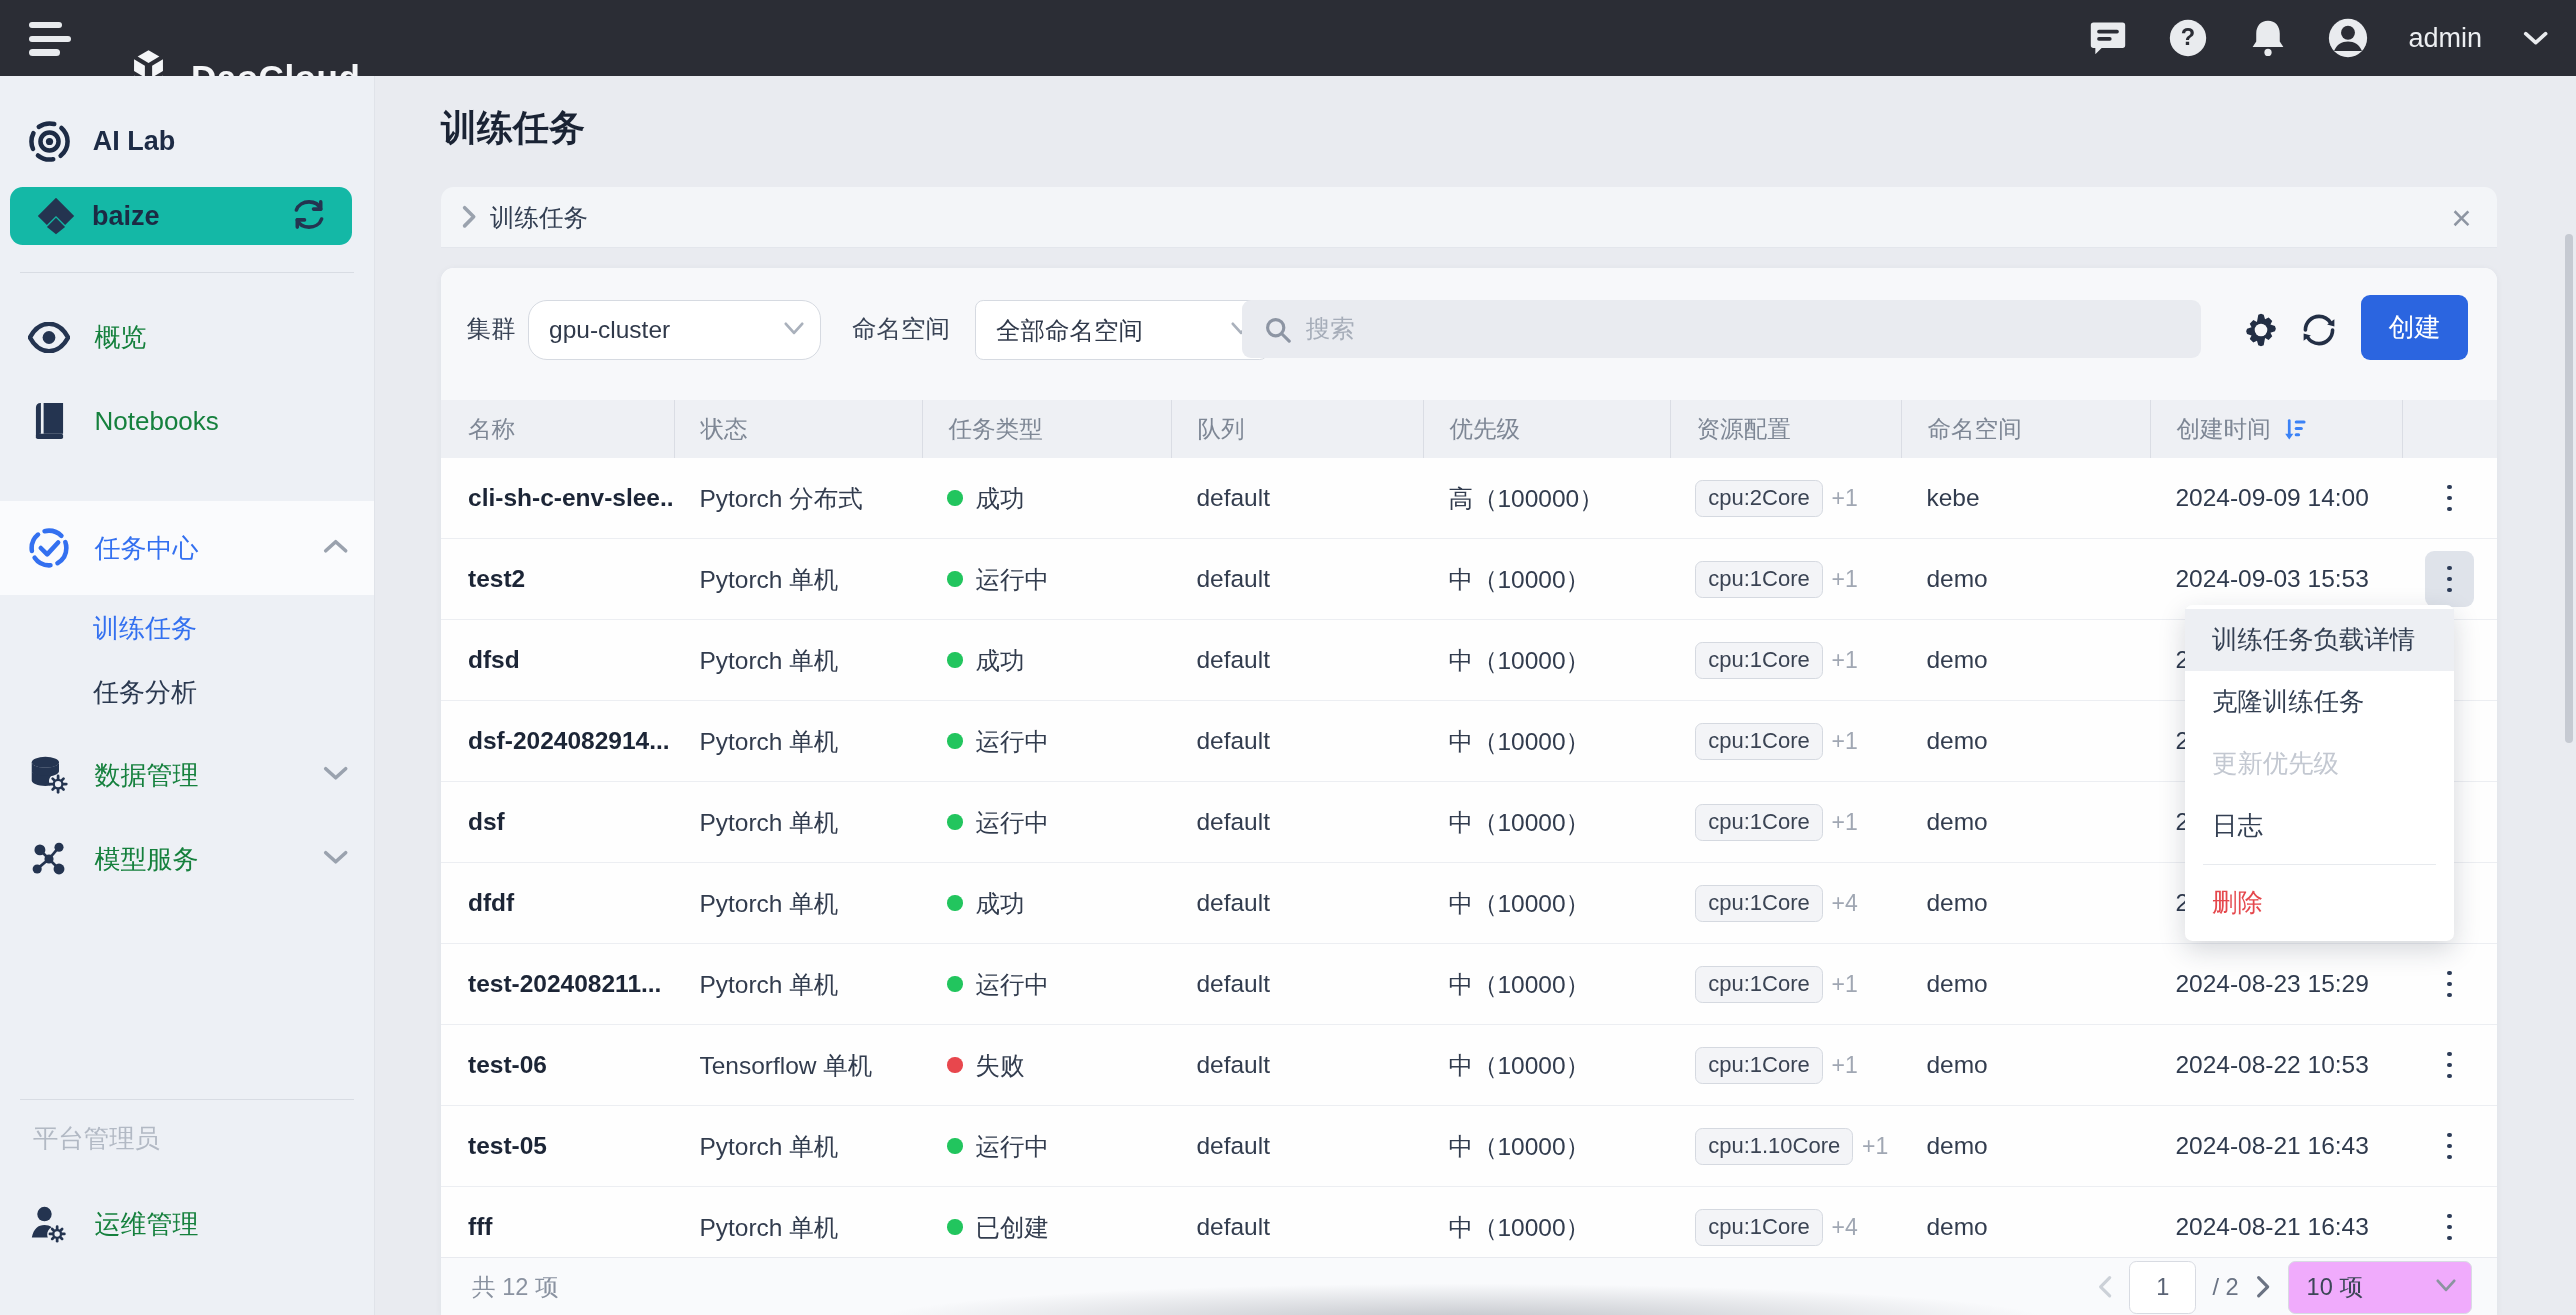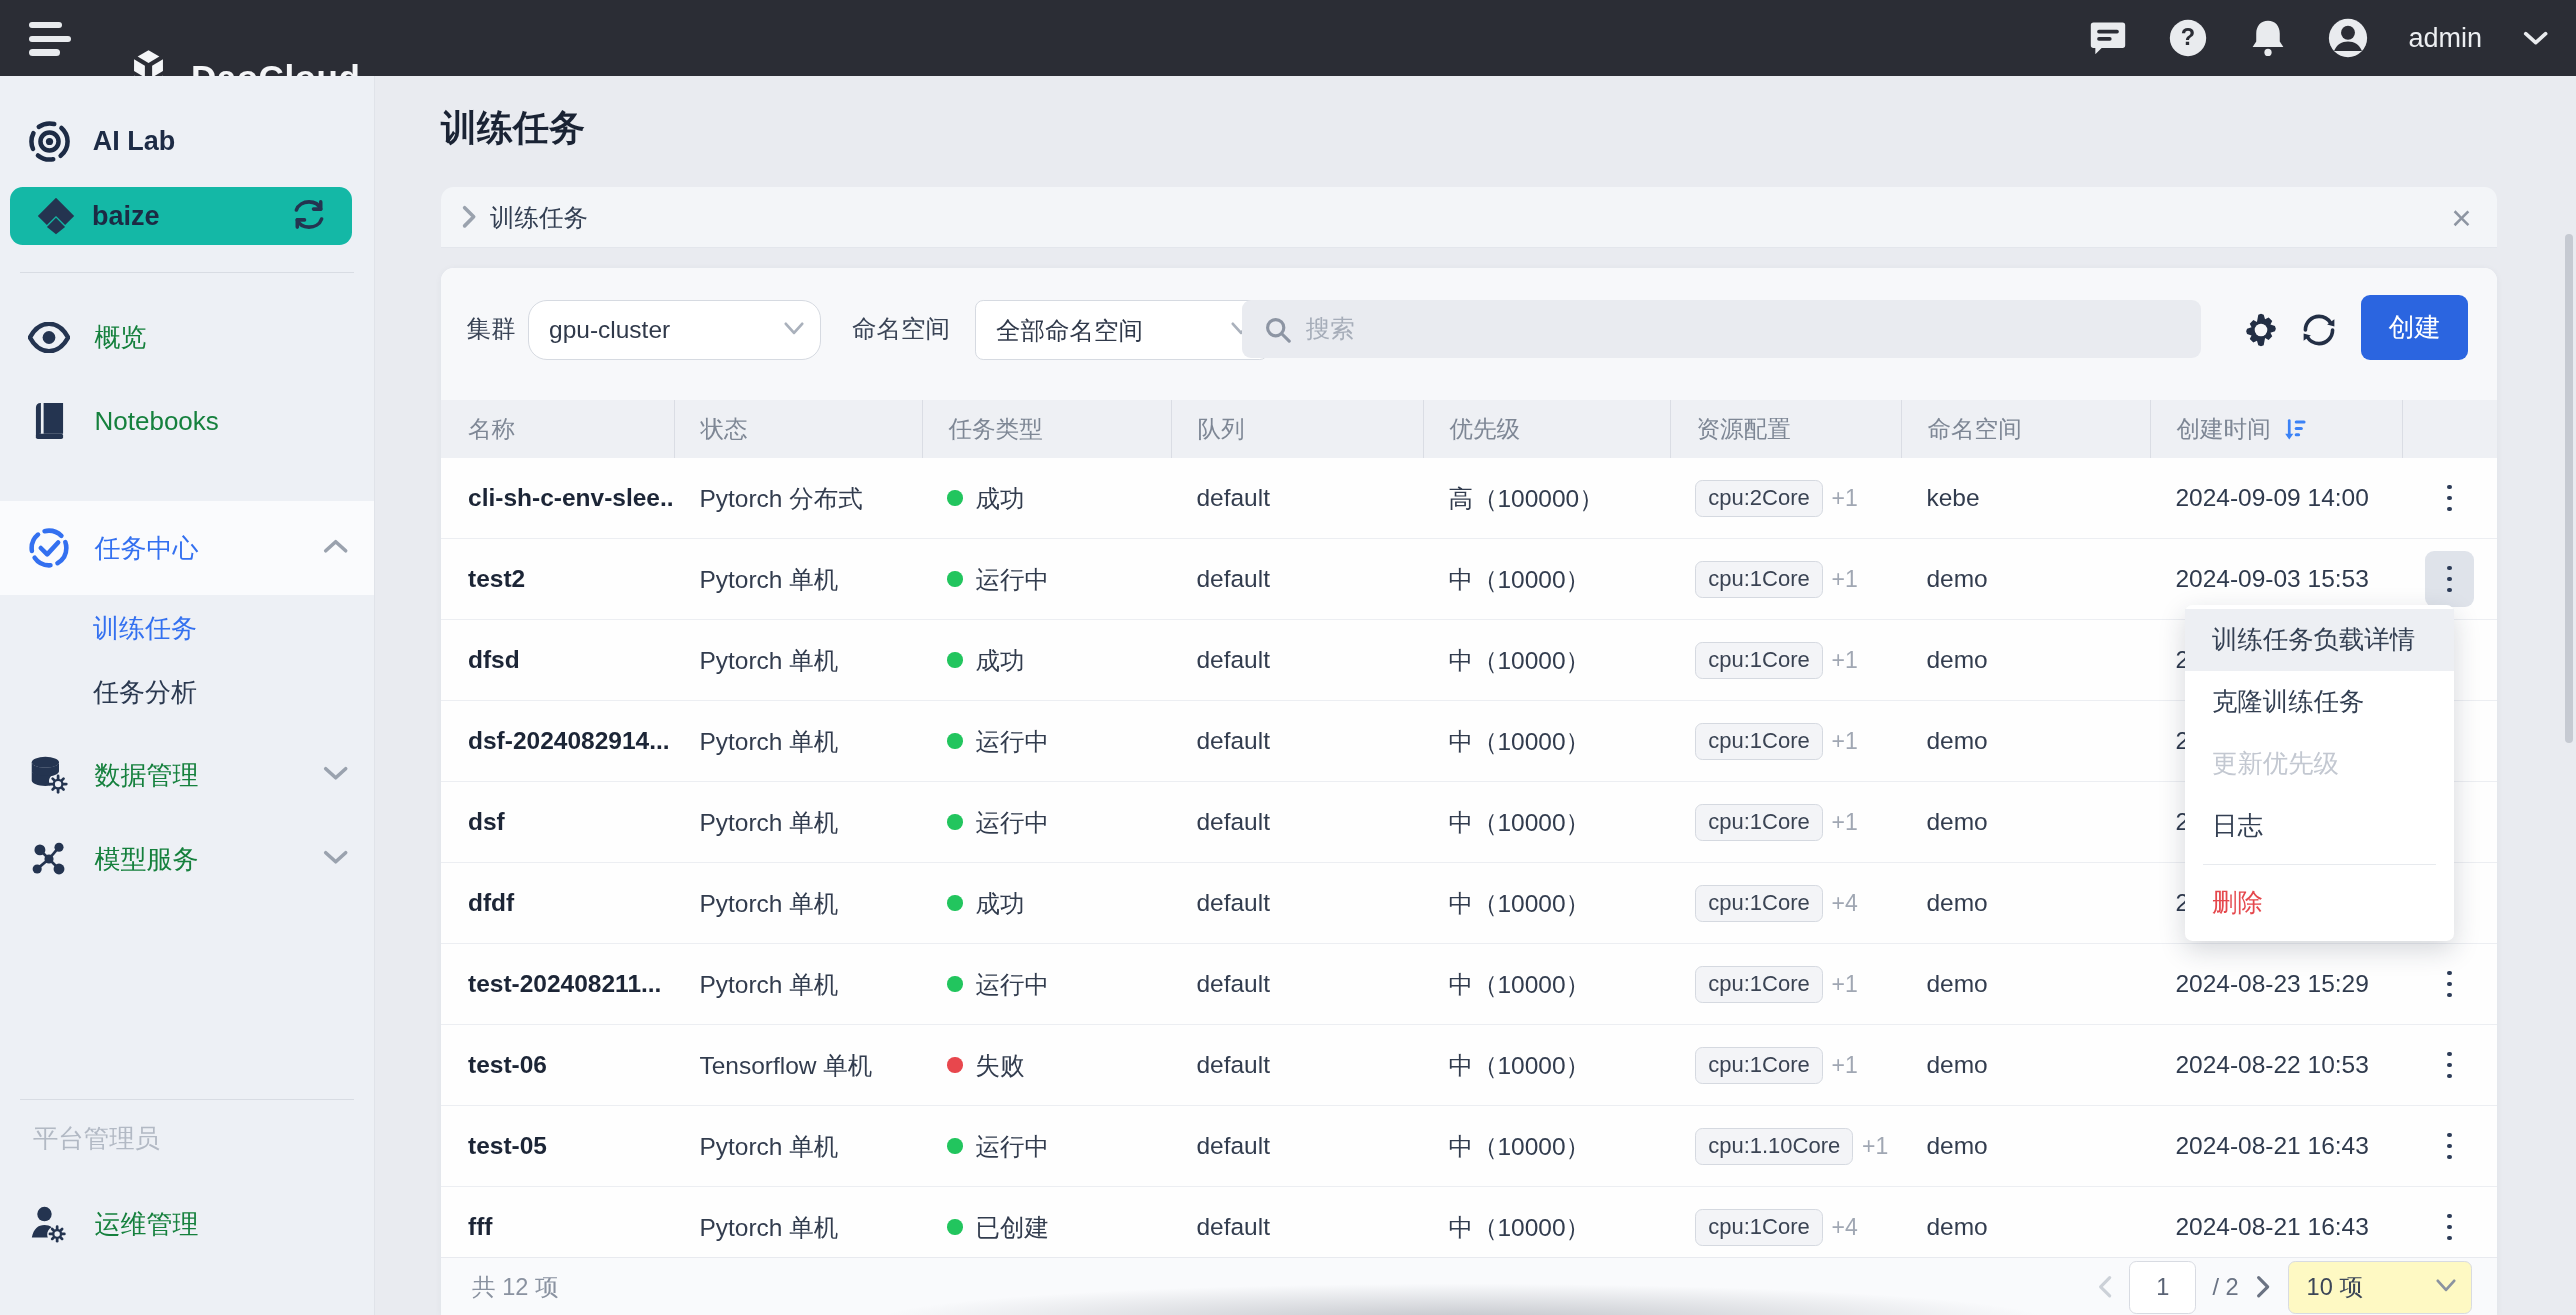--- a/index.html
+++ b/index.html
@@ -80,21 +80,21 @@
   .menu-item.disabled{color:#c3c8d1;cursor:default;}
   .menu-item.danger{color:#e5484d;}
   .menu-div{height:0.9px;background:#e7eaee;margin:7.3px 18px;}
   
   .tfoot{position:absolute;left:0;top:989px;width:2056px;height:58px;background:#f9fafc;border-top:0.9px solid #e8eaef;display:flex;align-items:center;}
   .total{font-size:23.6px;color:#8a92a0;margin-left:31px;}
   .pager{margin-left:auto;display:flex;align-items:center;margin-right:25.4px;gap:16.3px;}
   .page-box{width:65px;height:51px;background:#fff;border:1.8px solid #d8dbe2;border-radius:7.3px;display:flex;align-items:center;justify-content:center;}
   .page-box input{width:45px;border:none;outline:none;text-align:center;font-size:23.6px;color:#5a6375;background:transparent;font-family:inherit;}
   .page-total{font-size:23.6px;color:#6a7384;}
-  .size-select{width:182px;height:51px;background:#fef9c3;border:1.8px solid #d8dbe2;border-radius:7.3px;display:flex;align-items:center;cursor:pointer;}
+  .size-select{width:182px;height:51px;background:#f0abfc;border:1.8px solid #d8dbe2;border-radius:7.3px;display:flex;align-items:center;cursor:pointer;}
   .size-select .val{font-size:23.6px;color:#3c4657;margin-left:18px;}
   .size-select .sv{margin-left:auto;margin-right:14.5px;}
   .pg-ic{display:flex;align-items:center;justify-content:center;cursor:pointer;}
   
   .scroll-thumb{position:absolute;right:2.7px;top:234px;width:8.2px;height:509px;background:#c6cad2;border-radius:4.5px;}
   .bottom-shadow{position:absolute;left:781px;top:1275px;width:1362px;height:40px;background:radial-gradient(60% 130% at 50% 115%,rgba(64,70,84,.30),rgba(64,70,84,0) 72%);pointer-events:none;}
 </style>
 </head>
 <body>
 

